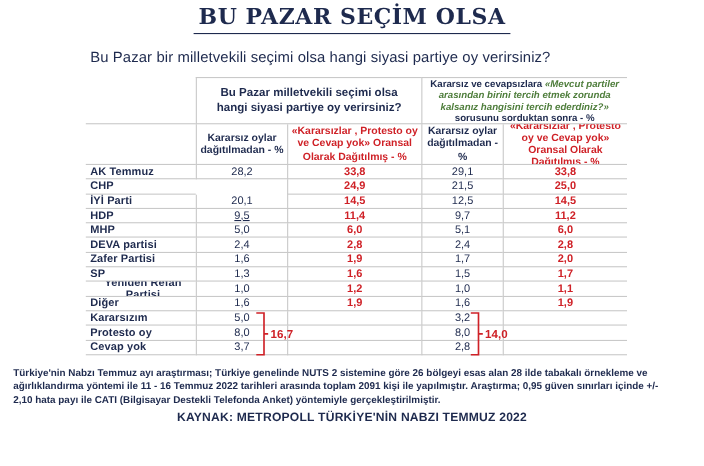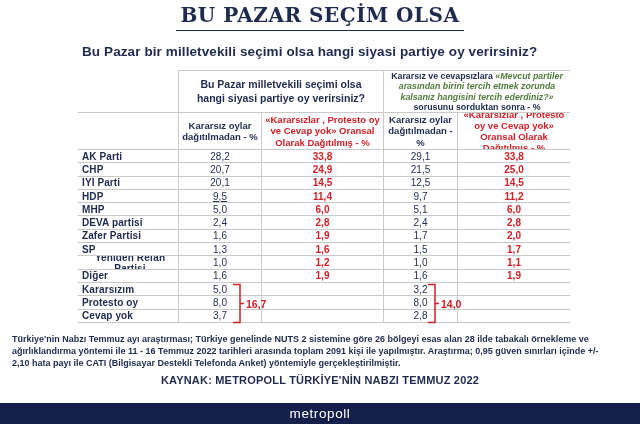--- a/index.html
+++ b/index.html
@@ -8,21 +8,21 @@
     font-family:"Liberation Sans", sans-serif; color:var(--navy,#1e2a4e);
     overflow:hidden;
   }
   .title-wrap { position:absolute; top:3px; left:0; width:100%; text-align:center; }
   .title {
     display:inline-block; font-family:"DejaVu Serif", serif; font-weight:700;
     font-size:20px; letter-spacing:0.5px; color:var(--navy,#1e2a4e);
     border-bottom:1.5px solid var(--navy,#1e2a4e); padding:0 4px 3px 4px;
   }
   .question {
-    position:absolute; left:82px; top:44px; font-size:13.5px; font-weight:700;
+    position:absolute; left:82px; top:44px; font-size:13.5px; font-weight:400;
     color:var(--navy,#1e2a4e); letter-spacing:0.1px;
   }
   .grid {
     position:absolute; left:78px; top:70px; width:492px; height:253px;
     display:grid;
     grid-template-columns:100px 83px 122px 74px 113px;
     grid-template-rows:43px 37px repeat(13, 13.31px);
   }
   .cell {
     display:flex; align-items:center; justify-content:center;
@@ -88,27 +88,26 @@
         <span>Kararsız ve cevapsızlara </span><span class="green-quote">«Mevcut partiler arasından birini tercih etmek zorunda kalsanız hangisini tercih ederdiniz?»</span><span> sorusunu sorduktan sonra - %</span>
       </div>
     </div>
     <div class="cell gh-left bl bt">Bu Pazar milletvekili seçimi olsa hangi siyasi partiye oy verirsiniz?</div>
     <div class="cell shc"></div>
     <div class="cell sh sh-navy sh-c2 bl">Kararsız oylar dağıtılmadan - %</div>
     <div class="cell sh sh-red sh-c3 bl">«Kararsızlar , Protesto oy ve Cevap yok»  Oransal Olarak Dağıtılmış - %</div>
     <div class="cell sh sh-navy sh-c4 bl">Kararsız oylar dağıtılmadan - %</div>
     <div class="cell sh sh-red sh-c5 bl">«Kararsızlar , Protesto oy ve Cevap yok»  Oransal Olarak Dağıtılmış - %</div>
 
-  <div class="cell c-label" style="grid-area: 3 / 1;">AK Parti</div>
+  <div class="cell c-label" style="grid-area: 3 / 1;">AK Temmuz</div>
       <div class="cell c-navy bl" style="grid-area: 3 / 2;">28,2</div>
       <div class="cell c-red bl" style="grid-area: 3 / 3;">33,8</div>
       <div class="cell c-navy bl" style="grid-area: 3 / 4;">29,1</div>
       <div class="cell c-red bl" style="grid-area: 3 / 5;">33,8</div>
       <div class="cell c-label" style="grid-area: 4 / 1;">CHP</div>
-      <div class="cell c-navy bl" style="grid-area: 4 / 2;">20,7</div>
       <div class="cell c-red bl" style="grid-area: 4 / 3;">24,9</div>
       <div class="cell c-navy bl" style="grid-area: 4 / 4;">21,5</div>
       <div class="cell c-red bl" style="grid-area: 4 / 5;">25,0</div>
       <div class="cell c-label" style="grid-area: 5 / 1;">İYİ Parti</div>
       <div class="cell c-navy bl" style="grid-area: 5 / 2;">20,1</div>
       <div class="cell c-red bl" style="grid-area: 5 / 3;">14,5</div>
       <div class="cell c-navy bl" style="grid-area: 5 / 4;">12,5</div>
       <div class="cell c-red bl" style="grid-area: 5 / 5;">14,5</div>
       <div class="cell c-label" style="grid-area: 6 / 1;">HDP</div>
       <div class="cell c-navy bl" style="grid-area: 6 / 2; text-decoration: underline;">9,5</div>
@@ -173,17 +172,14 @@
     <svg width="13" height="41" viewBox="0 0 13 41">
       <path d="M2,1.5 H9 V39.5 H2 M9,20.5 H13" fill="none" stroke="#cf2127" stroke-width="1.5"></path>
     </svg>
     <span class="bracket-total">14,0</span>
   </div>
 
   <div class="footnote">Türkiye'nin Nabzı Temmuz ayı araştırması; Türkiye genelinde NUTS 2 sistemine göre 26 bölgeyi esas alan 28 ilde tabakalı örnekleme ve ağırlıklandırma yöntemi ile 11 - 16 Temmuz 2022 tarihleri arasında toplam 2091 kişi ile yapılmıştır. Araştırma; 0,95 güven sınırları içinde +/- 2,10 hata payı ile CATI (Bilgisayar Destekli Telefonda Anket) yöntemiyle gerçekleştirilmiştir.</div>
 
   <div class="kaynak">KAYNAK: METROPOLL TÜRKİYE'NİN NABZI TEMMUZ 2022</div>
 
-  <div class="logo-bar">
-    <span class="logo-text">metropoll</span>
-  </div>
 
 </div>
 
 </body></html>

